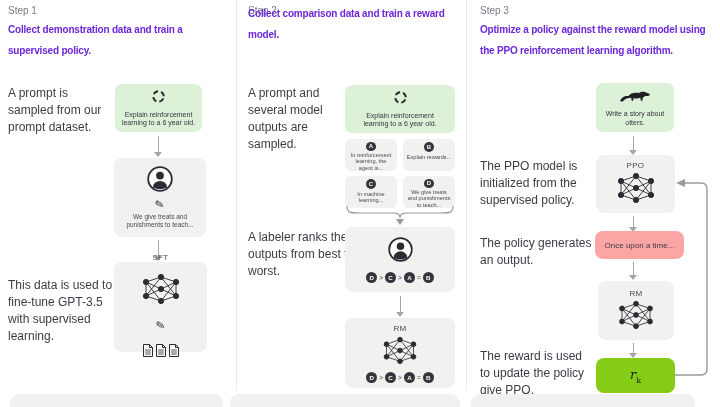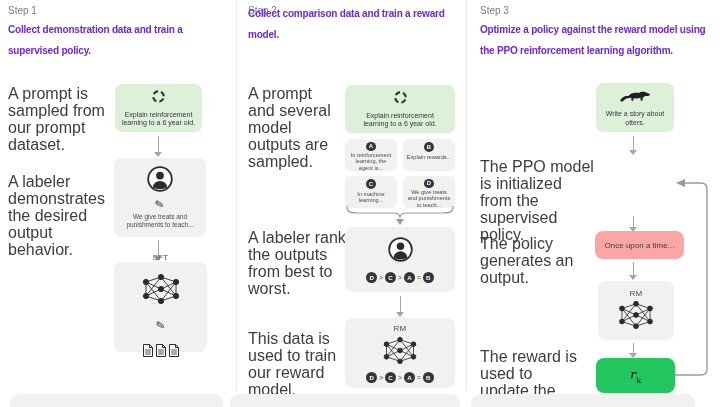--- a/index.html
+++ b/index.html
@@ -2,21 +2,21 @@
 <html><head>
 <meta charset="utf-8">
 <style>
   html,body{margin:0;padding:0;background:#fff;}
   #canvas{position:relative;width:716px;height:407px;background:#fff;overflow:hidden;
           font-family:"Liberation Sans","DejaVu Sans",sans-serif;color:#3c3c44;}
   .col{position:absolute;top:0;height:100%;}
   .col-divider{position:absolute;top:0;width:1px;height:390px;background:#e9e9e9;}
   .step-label{position:absolute;font-size:10px;color:#7a7a85;}
   .heading{position:absolute;font-size:10px;line-height:21px;font-weight:bold;color:#6d28d9;letter-spacing:-0.2px;}
-  .body-text{position:absolute;font-size:16px;line-height:17px;color:#3c3c44;}
+  .body-text{position:absolute;font-size:12px;line-height:17px;color:#3c3c44;}
   .gbox{position:absolute;background:#ddf1d9;border-radius:7px;display:flex;flex-direction:column;
         align-items:center;justify-content:center;gap:3px;text-align:center;}
   .graybox{position:absolute;background:#f1f1ef;border-radius:8px;display:flex;flex-direction:column;
         align-items:center;justify-content:center;text-align:center;}
   .tiny{font-size:7px;line-height:8.5px;color:#34343c;}
   .tiny2{font-size:6.5px;line-height:8px;color:#4a4a52;}
   .boxlabel{font-size:8px;color:#4a4a52;letter-spacing:0.3px;}
   .varrow{position:absolute;width:0;border-left:1.5px solid #a6a6a6;}
   .varrow::after{content:'';position:absolute;bottom:-4px;left:-5px;
         border:4px solid transparent;border-top:5px solid #a6a6a6;border-bottom:none;}
@@ -94,31 +94,31 @@
       <span>
         <svg width="15" height="15" viewBox="0 0 16 16">
             <circle cx="8" cy="8" r="5.6" fill="none" stroke="#2b2b33" stroke-width="2.1" stroke-dasharray="5.5 3.3" transform="rotate(22 8 8)"></circle>
           </svg>
       </span>
       <span class="tiny" style="width:78px;">Explain reinforcement learning to a 6 year old.</span>
     </div>
 
     <div class="varrow" style="left:158px;top:136px;height:17px;"></div>
 
-    <div class="body-text" style="left:8px;top:173px;width:100px;">A labeler demonstrates the desired output behavior.</div>
     <div class="graybox" style="left:114px;top:158px;width:92px;height:79px;gap:3px;">
       <span><svg width="26" height="26" viewBox="0 0 26 26">
             <use href="#person"></use>
           </svg></span>
       <span class="icon-glyph" style="transform:rotate(-12deg);">✎</span>
       <span class="tiny2" style="width:80px;">We give treats and punishments to teach...</span>
     </div>
 
     <div class="varrow" style="left:158px;top:240px;height:17px;"></div>
 
+    <div class="body-text" style="left:8px;top:277px;width:108px;">This data is used to fine-tune GPT-3.5 with supervised learning.</div>
     <div class="graybox" style="left:114px;top:262px;width:93px;height:90px;gap:12px;">
       <span class="boxlabel">SFT</span>
       <span><svg width="40" height="30" viewBox="0 0 40 30">
             <use href="#net"></use>
           </svg></span>
       <span class="icon-glyph" style="transform:rotate(-12deg);">✎</span>
       <span>
         <svg width="36" height="13" viewBox="0 0 36 13">
             <use href="#page"></use>
             <use href="#page" x="13"></use>
@@ -177,21 +177,20 @@
         <span class="rank-circle">C</span>
         <span class="rank-sep">&gt;</span>
         <span class="rank-circle">A</span>
         <span class="rank-sep">=</span>
         <span class="rank-circle">B</span>
       </div>
     </div>
 
     <div class="varrow" style="left:163px;top:296px;height:17px;"></div>
 
-    <div class="body-text" style="left:11px;top:330px;width:95px;">This data is used to train our reward model.</div>
     <div class="graybox" style="left:108px;top:318px;width:110px;height:70px;gap:4px;">
       <span class="boxlabel">RM</span>
       <span><svg width="38" height="27" viewBox="0 0 40 30">
             <use href="#net"></use>
           </svg></span>
       <div class="rank-row">
         <span class="rank-circle">D</span>
         <span class="rank-sep">&gt;</span>
         <span class="rank-circle">C</span>
         <span class="rank-sep">&gt;</span>
@@ -211,41 +210,47 @@
         <svg width="32" height="15" viewBox="0 0 32 15">
           <path d="M1,13 C3,8.5 6.5,7.5 9.5,8 C11,5 16,4 20,5 C22,3.2 26,3.2 28,5 C29.8,5.4 31,6.2 31,7 C30,8 28,8 26.2,8 C25.2,8.8 24.5,9.2 23.8,9.6 L23.4,12.8 L21.8,12.8 L21.4,9.8 C18.6,10.6 16.4,10.6 14.6,9.9 L14.2,12.8 L12.6,12.8 L12.2,9.7 C9.2,9.7 6,10.6 3.4,13.8 Z" fill="#1f1f24"></path>
         </svg>
       </span>
       <span class="tiny" style="width:60px;">Write a story about otters.</span>
     </div>
 
     <div class="varrow" style="left:166px;top:136px;height:15px;"></div>
 
     <div class="body-text" style="left:13px;top:158px;width:115px;">The PPO model is initialized from the supervised policy.</div>
+    <div class="graybox" style="left:129px;top:155px;width:79px;height:58px;gap:3px;">
+      <span class="boxlabel">PPO</span>
+      <span><svg width="40" height="30" viewBox="0 0 40 30">
+            <use href="#net"></use>
+          </svg></span>
+    </div>
 
     <div class="varrow" style="left:166px;top:216px;height:12px;"></div>
 
     <div class="body-text" style="left:13px;top:235px;width:120px;">The policy generates an output.</div>
     <div class="graybox" style="left:128px;top:231px;width:89px;height:28px;background:#fca5a5;">
       <span style="font-size:8px;color:#3c3c44;">Once upon a time...</span>
     </div>
 
     <div class="varrow" style="left:166px;top:262px;height:14px;"></div>
 
     <div class="graybox" style="left:131px;top:281px;width:76px;height:59px;gap:3px;">
       <span class="boxlabel">RM</span>
       <span><svg width="38" height="28" viewBox="0 0 40 30">
             <use href="#net"></use>
           </svg></span>
     </div>
 
     <div class="varrow" style="left:166px;top:343px;height:11px;"></div>
 
     <div class="body-text" style="left:13px;top:348px;width:105px;">The reward is used to update the policy give PPO.</div>
-    <div class="graybox" style="left:129px;top:358px;width:79px;height:35px;background:#22c55e;">
+    <div class="graybox" style="left:129px;top:358px;width:79px;height:35px;background:#84cc16;">
       <span class="rk"><i>r</i><sub>k</sub></span>
     </div>
 
     <svg width="38" height="204" viewBox="0 0 38 204" style="position:absolute;left:208px;top:177px;">
       <path d="M0,198 H26 Q32,198 32,192 V12 Q32,6 26,6 H9" fill="none" stroke="#9a9a9a" stroke-width="1.4"></path>
       <polygon points="10,2 1,6 10,10" fill="#9a9a9a"></polygon>
     </svg>
   </div>
 
   <div class="bottom-box" style="left:10px;width:213px;"></div>

